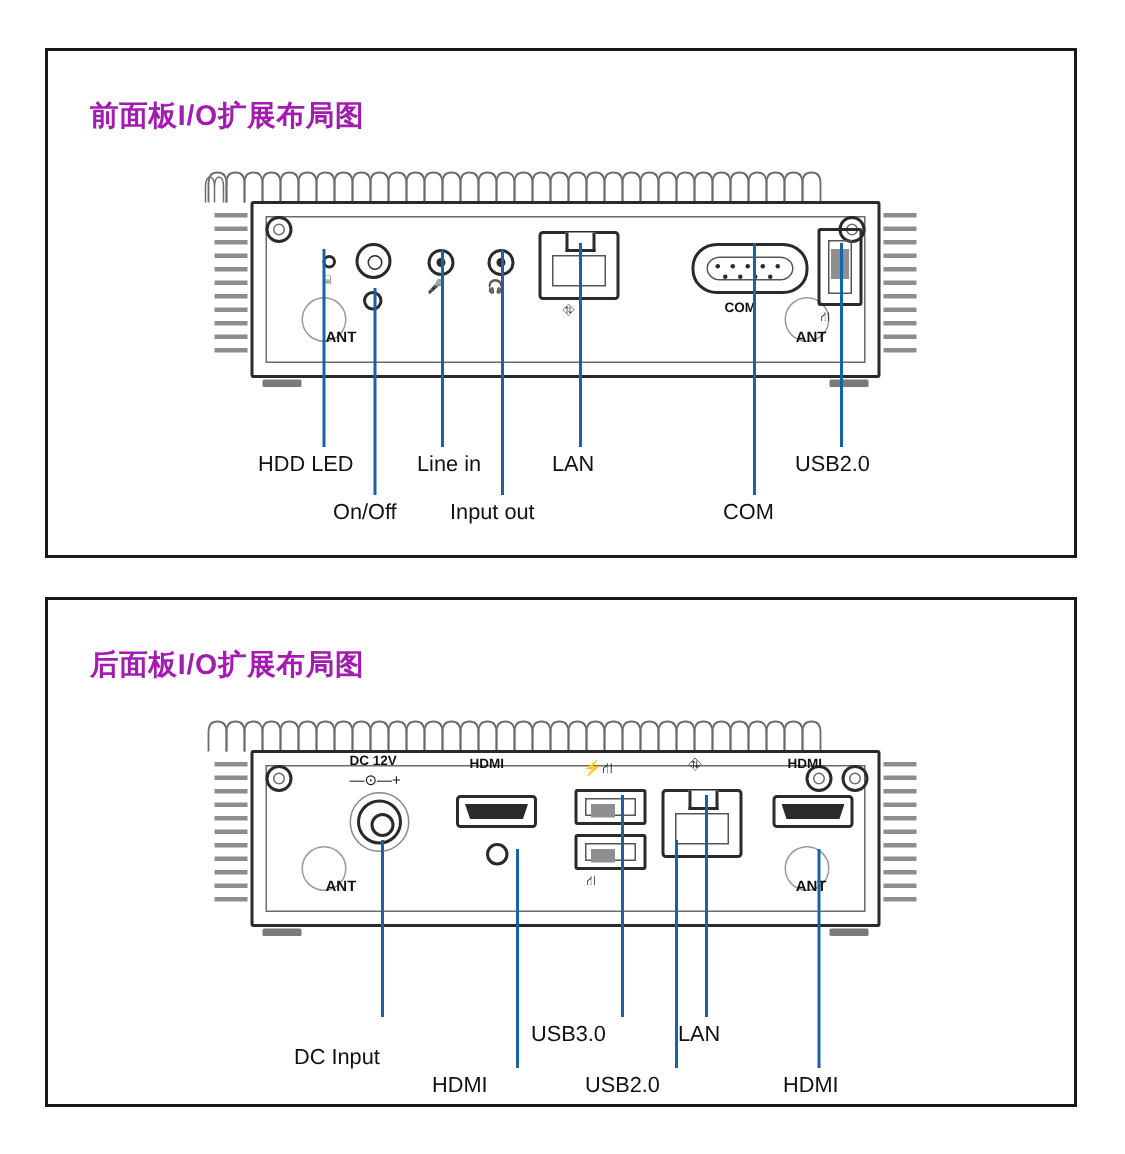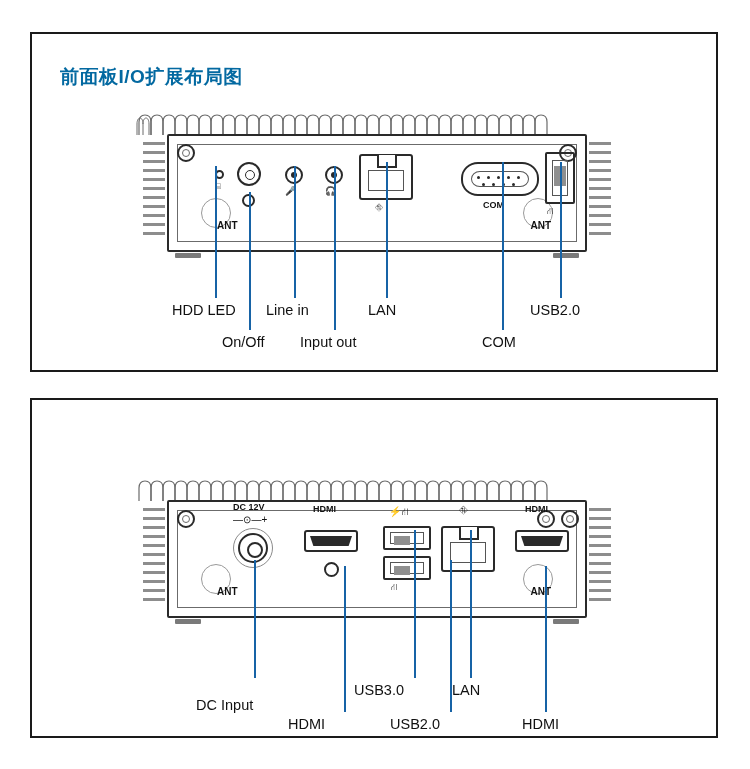--- a/index.html
+++ b/index.html
@@ -25,21 +25,21 @@
   }
   #panel-front { top: 32px; height: 340px; }
   #panel-rear  { top: 398px; height: 340px; }
 
   .panel-title {
     position: absolute;
     left: 28px;
     top: 30px;
     font-size: 19px;
     font-weight: bold;
-    color: #0369a1;
+    color: #a21caf;
     letter-spacing: 0.5px;
   }
 
   .device {
     position: absolute;
     left: 105px;
     top: 78px;
     width: 480px;
     height: 150px;
   }
@@ -450,29 +450,30 @@
   <div class="leader v" style="left:183px; top:132px; height:132px;"></div>
   <div class="leader v" style="left:217px; top:158px; height:138px;"></div>
   <div class="leader v" style="left:262px; top:132px; height:132px;"></div>
   <div class="leader v" style="left:302px; top:132px; height:164px;"></div>
   <div class="leader v" style="left:354px; top:128px; height:136px;"></div>
   <div class="leader v" style="left:470px; top:128px; height:168px;"></div>
   <div class="leader v" style="left:528px; top:128px; height:136px;"></div>
 
   <div class="callout" style="left:140px; top:268px;">HDD LED</div>
   <div class="callout" style="left:190px; top:300px;">On/Off</div>
-  <div class="callout" style="left:234px; top:268px;text-align:center;">Line in</div>
+  <div class="callout" style="left:246px; top:268px;text-align:center;">Line in</div>
   <div class="callout" style="left:268px; top:300px;">Input out</div>
   <div class="callout" style="left:336px; top:268px;">LAN</div>
   <div class="callout" style="left:450px; top:300px;">COM</div>
   <div class="callout" style="left:498px; top:268px;">USB2.0</div>
 </div>
 
 <div class="panel" id="panel-rear">
 
+  <div class="panel-title">后面板I/O扩展布局图</div>
 
   <div class="device">
 
     <svg class="deco fins-top" width="420" height="24" viewBox="0 0 420 24">
       <g fill="none" stroke="#6b6b6b" stroke-width="1.2">
         <path d="M2,23 L2,10 Q2,3 8,3 Q14,3 14,10 L14,23"></path>
         <path d="M14,23 L14,10 Q14,3 20,3 Q26,3 26,10 L26,23"></path>
         <path d="M26,23 L26,10 Q26,3 32,3 Q38,3 38,10 L38,23"></path>
         <path d="M38,23 L38,10 Q38,3 44,3 Q50,3 50,10 L50,23"></path>
         <path d="M50,23 L50,10 Q50,3 56,3 Q62,3 62,10 L62,23"></path>

